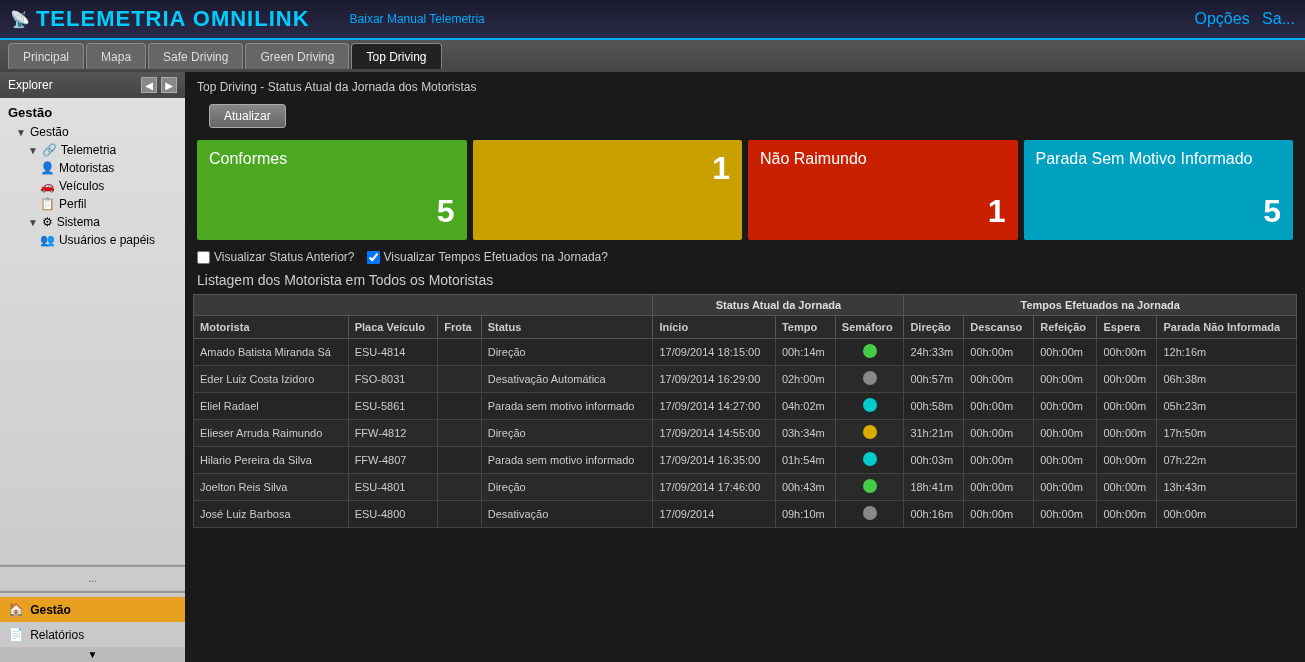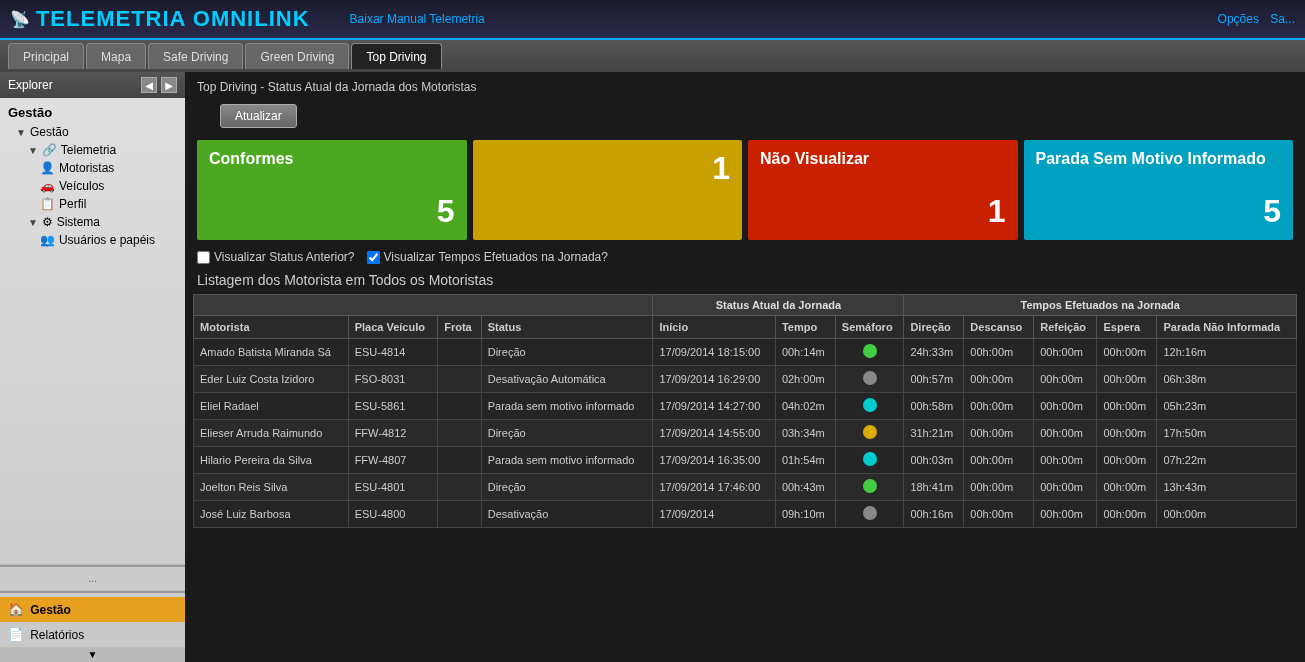--- a/index.html
+++ b/index.html
@@ -22,21 +22,21 @@
     }
     #top-bar .manual-link {
       margin-left: 30px;
       color: #00aaff;
       font-size: 12px;
       cursor: pointer;
     }
     #top-bar .right-links {
       margin-left: auto;
       color: #00aaff;
-      font-size: 12px;
+      font-size: 16px;
     }
     #top-bar .right-links span { margin-left: 8px; cursor: pointer; }
 
     
     #nav-bar {
       background: linear-gradient(to bottom, #555, #444);
       height: 32px;
       display: flex;
       align-items: center;
       padding: 0 8px;
@@ -166,21 +166,21 @@
     }
     .status-card {
       flex: 1;
       padding: 10px 12px;
       display: flex;
       flex-direction: column;
       justify-content: space-between;
       min-height: 100px;
       border-radius: 2px;
     }
-    .status-card .card-title { font-size: 16px; font-weight: bold; color: #fff; }
+    .status-card .card-title { font-size: 16px; font-weight: normal; color: #fff; }
     .status-card .card-count { font-size: 32px; font-weight: bold; color: #fff; text-align: right; }
     .card-green { background: #4ca820; }
     .card-yellow { background: #c8a000; }
     .card-red { background: #c82000; }
     .card-cyan { background: #00a0c0; }
     .card-white { background: #f0f0f0; }
     .card-white .card-title, .card-white .card-count { color: #000; }
 
     
     #checkbox-row {
@@ -326,34 +326,34 @@
         <span>Relatórios</span>
       </div>
       <div class="scroll-arrow">▼</div>
     </div>
   </div>
 
   <div id="content">
 
     <div id="content-header">Top Driving - Status Atual da Jornada dos Motoristas</div>
 
-    <div style="padding: 0 23px; text-decoration: underline;">
+    <div style="padding: 0 12px; text-decoration: underline;">
       <button id="atualizar-btn">Atualizar</button>
     </div>
 
     <div id="status-cards">
       <div class="status-card card-green">
         <span class="card-title">Conformes</span>
         <span class="card-count">5</span>
       </div>
       <div class="status-card card-yellow">
         <span class="card-count">1</span>
       </div>
       <div class="status-card card-red">
-        <span class="card-title">Não Visualizar</span>
+        <span class="card-title">Não Raimundo</span>
         <span class="card-count">1</span>
       </div>
       <div class="status-card card-cyan">
         <span class="card-title">Parada Sem Motivo Informado</span>
         <span class="card-count">5</span>
       </div>
     </div>
 
     <div id="checkbox-row">
       <div class="chk-item">

